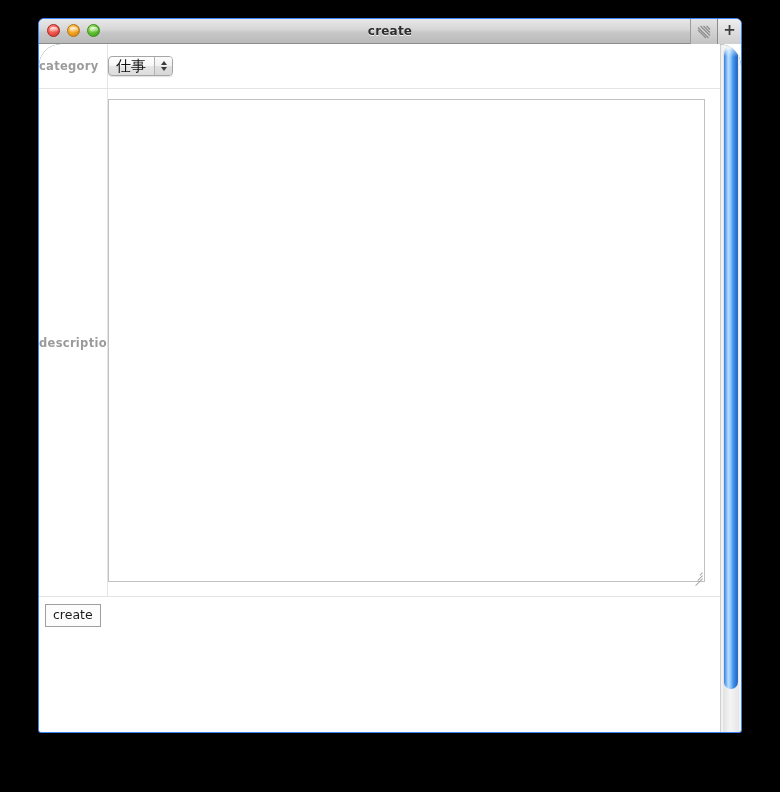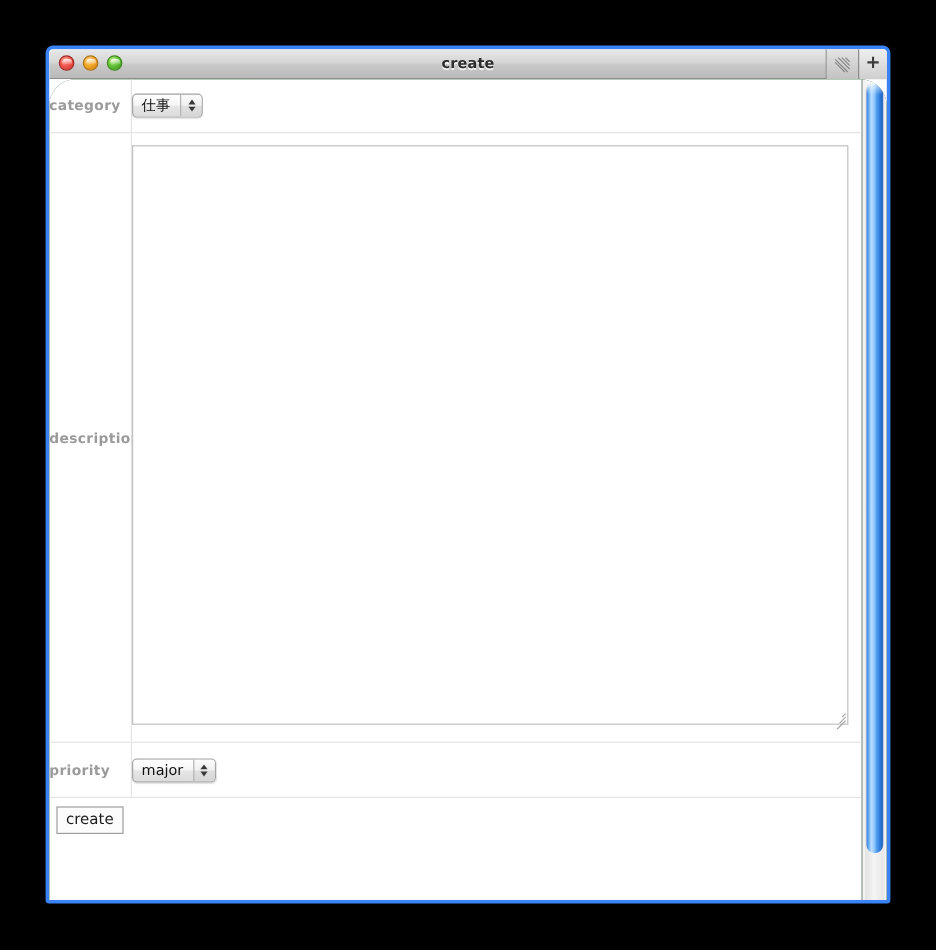--- a/index.html
+++ b/index.html
@@ -11,25 +11,25 @@
     overflow: hidden;
   }
   body {
     font-family: "DejaVu Sans", "Liberation Sans", sans-serif;
   }
 
   
   #window {
     position: absolute;
     left: 38px;
-    top: 38px;
+    top: 18px;
     width: 704px;
     height: 715px;
     background: #ffffff;
-    border: 3px solid #3b82f6;
+    border: 1px solid #3b82f6;
     border-radius: 6px 6px 3px 3px;
     box-shadow: 0 3px 10px rgba(0,0,0,0.6);
     overflow: hidden;
     box-sizing: border-box;
   }
 
   
   #titlebar {
     position: relative;
     height: 25px;
@@ -165,21 +165,21 @@
     background: linear-gradient(to bottom, #ffffff 0%, #f6f6f6 48%, #e6e6e6 52%, #dcdcdc 100%);
     box-shadow: 0 1px 1px rgba(0,0,0,0.12), inset 0 1px 0 rgba(255,255,255,0.9);
     overflow: hidden;
     box-sizing: border-box;
     vertical-align: middle;
   }
   .aqua-select .sel-value {
     padding: 0 8px 0 7px;
     display: flex;
     align-items: center;
-    font-size: 12px;
+    font-size: 15px;
     color: #111111;
     white-space: nowrap;
   }
   .aqua-select .sel-stepper {
     width: 17px;
     border-left: 1px solid #b2b2b2;
     display: flex;
     flex-direction: column;
     align-items: center;
     justify-content: center;
@@ -397,32 +397,20 @@
                 <textarea id="description-input" placeholder="" style=""></textarea>
                 <span id="description-resize-grip">
                   <i></i>
                     <i></i>
                     <i></i>
                 </span>
               </span>
             </td>
           </tr>
 
-          <tr class="row-priority">
-            <td class="label-cell">priority</td>
-            <td class="field-cell">
-              <span class="aqua-select" id="priority-select">
-                <span class="sel-value">major</span>
-                <span class="sel-stepper">
-                  <span class="tri-up"></span>
-                  <span class="tri-dn"></span>
-                </span>
-              </span>
-            </td>
-          </tr>
 
         </tbody>
       </table>
 
       <div id="footer">
         <button id="create-button">create</button>
       </div>
 
     </div>
 

